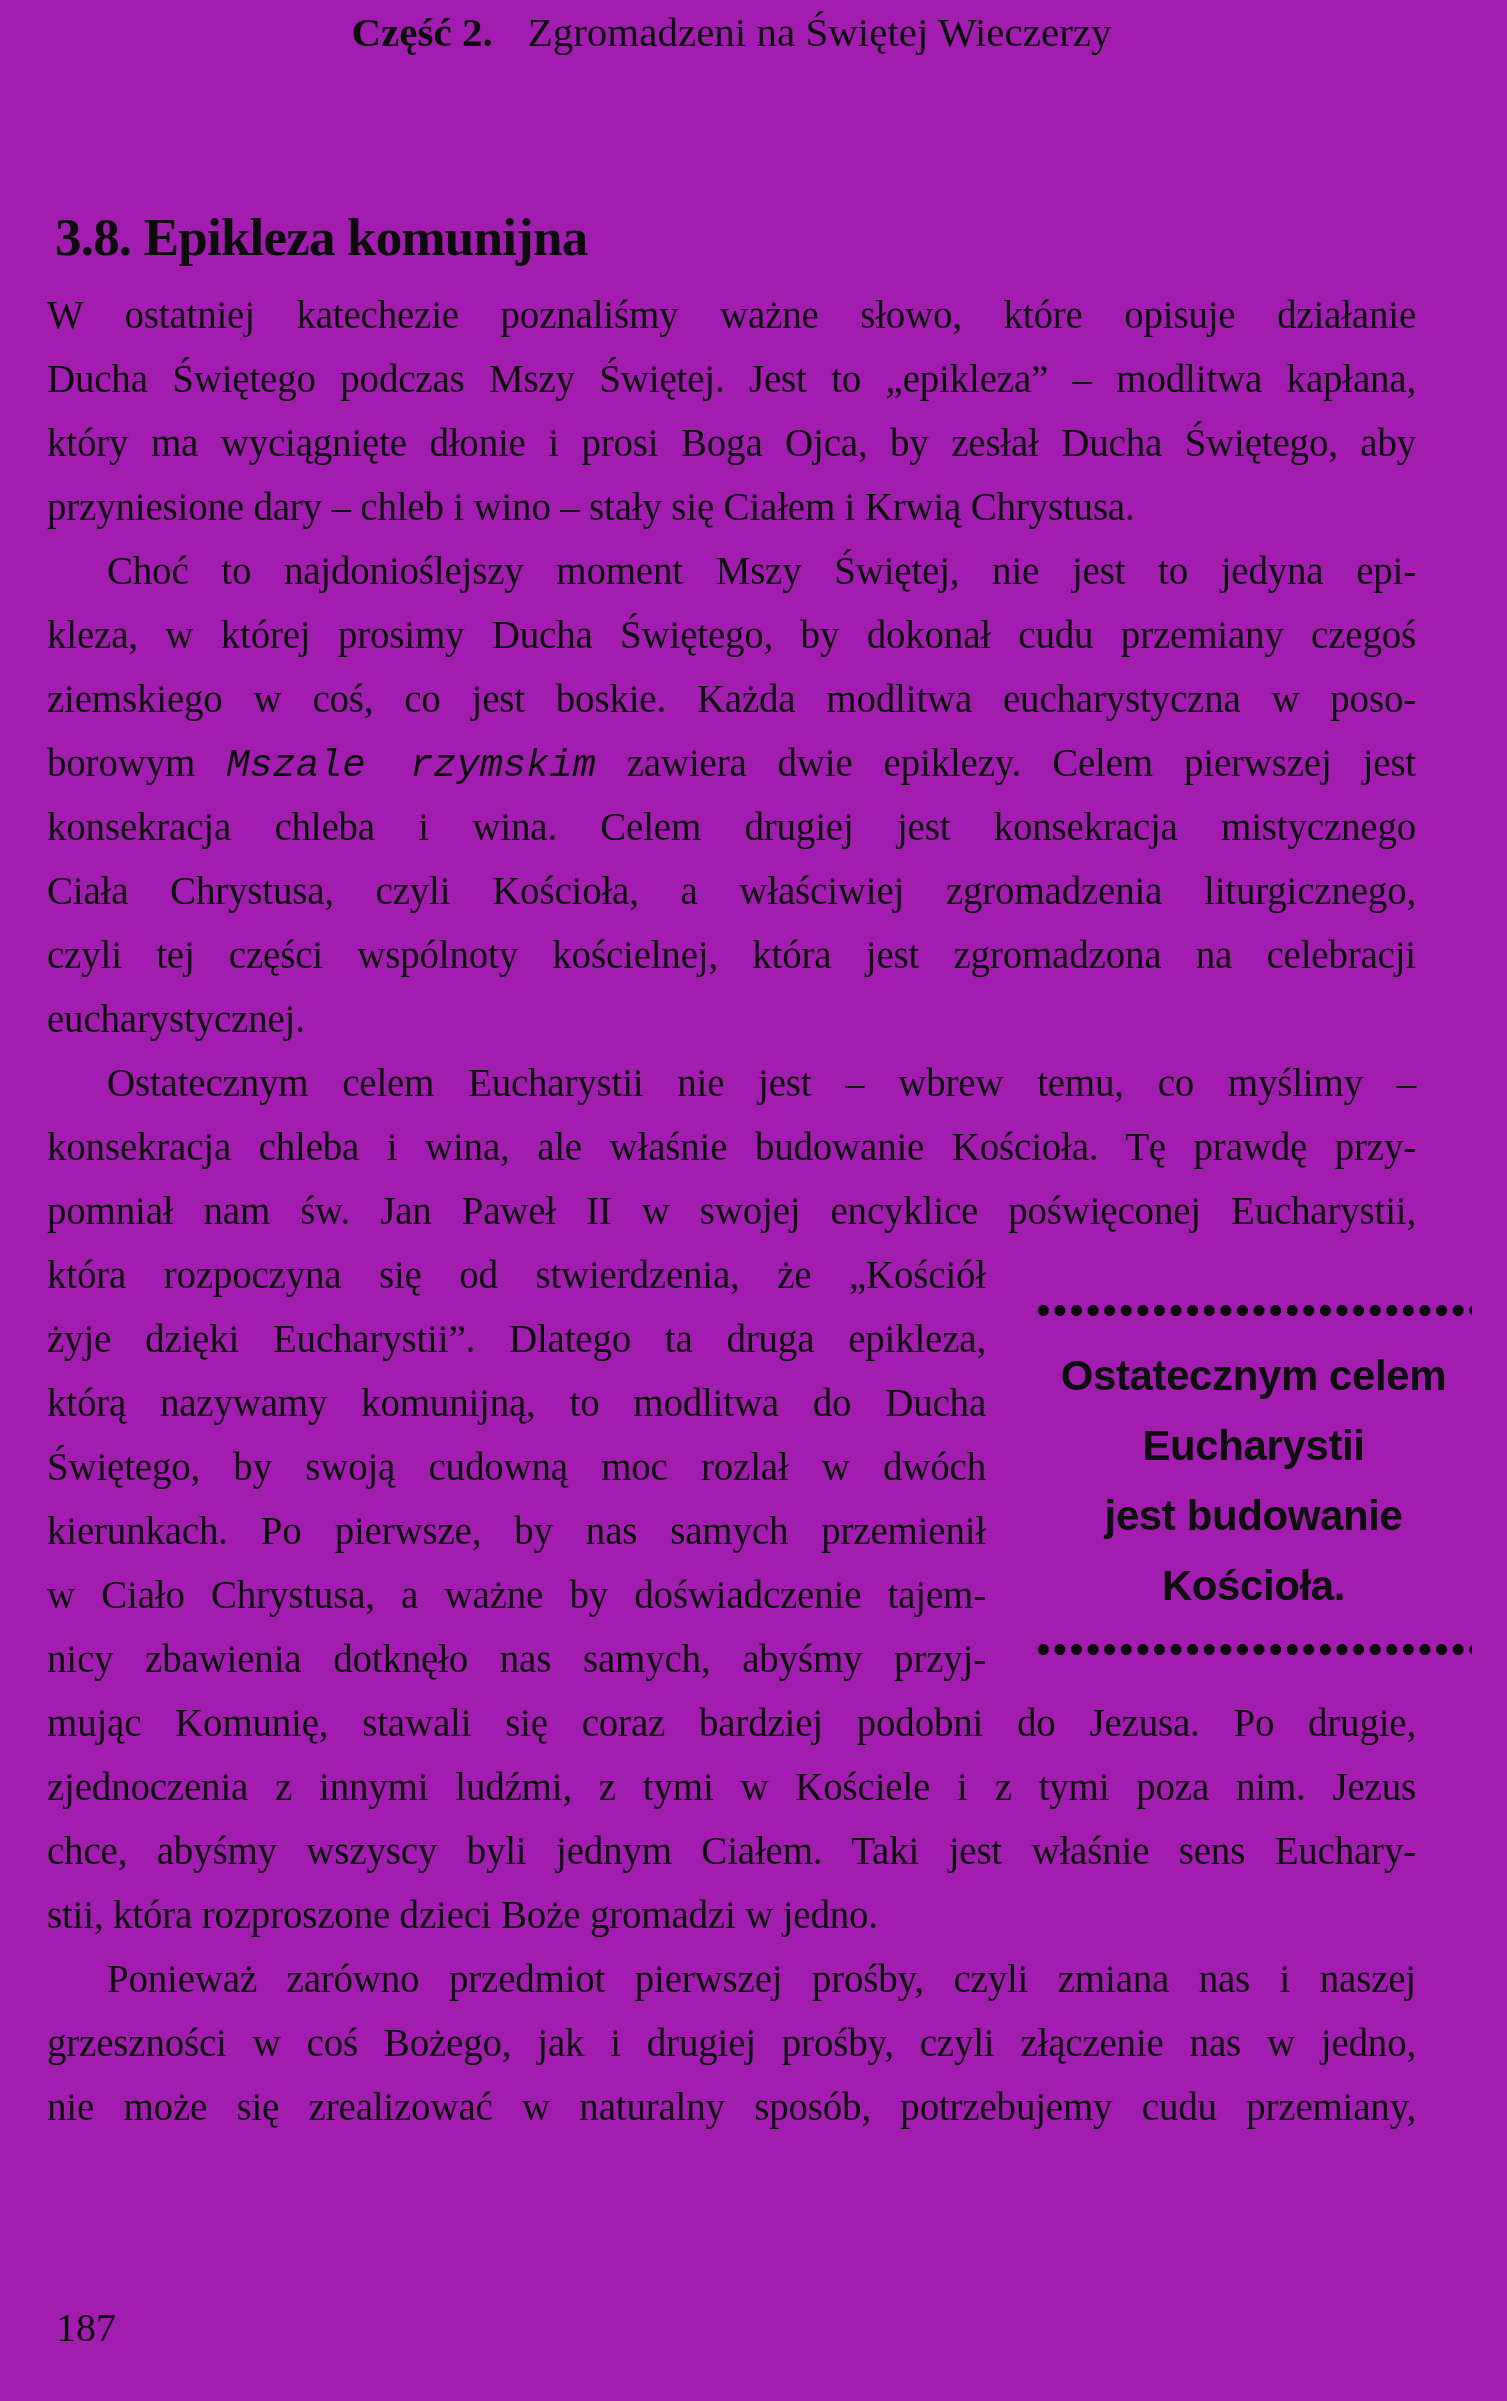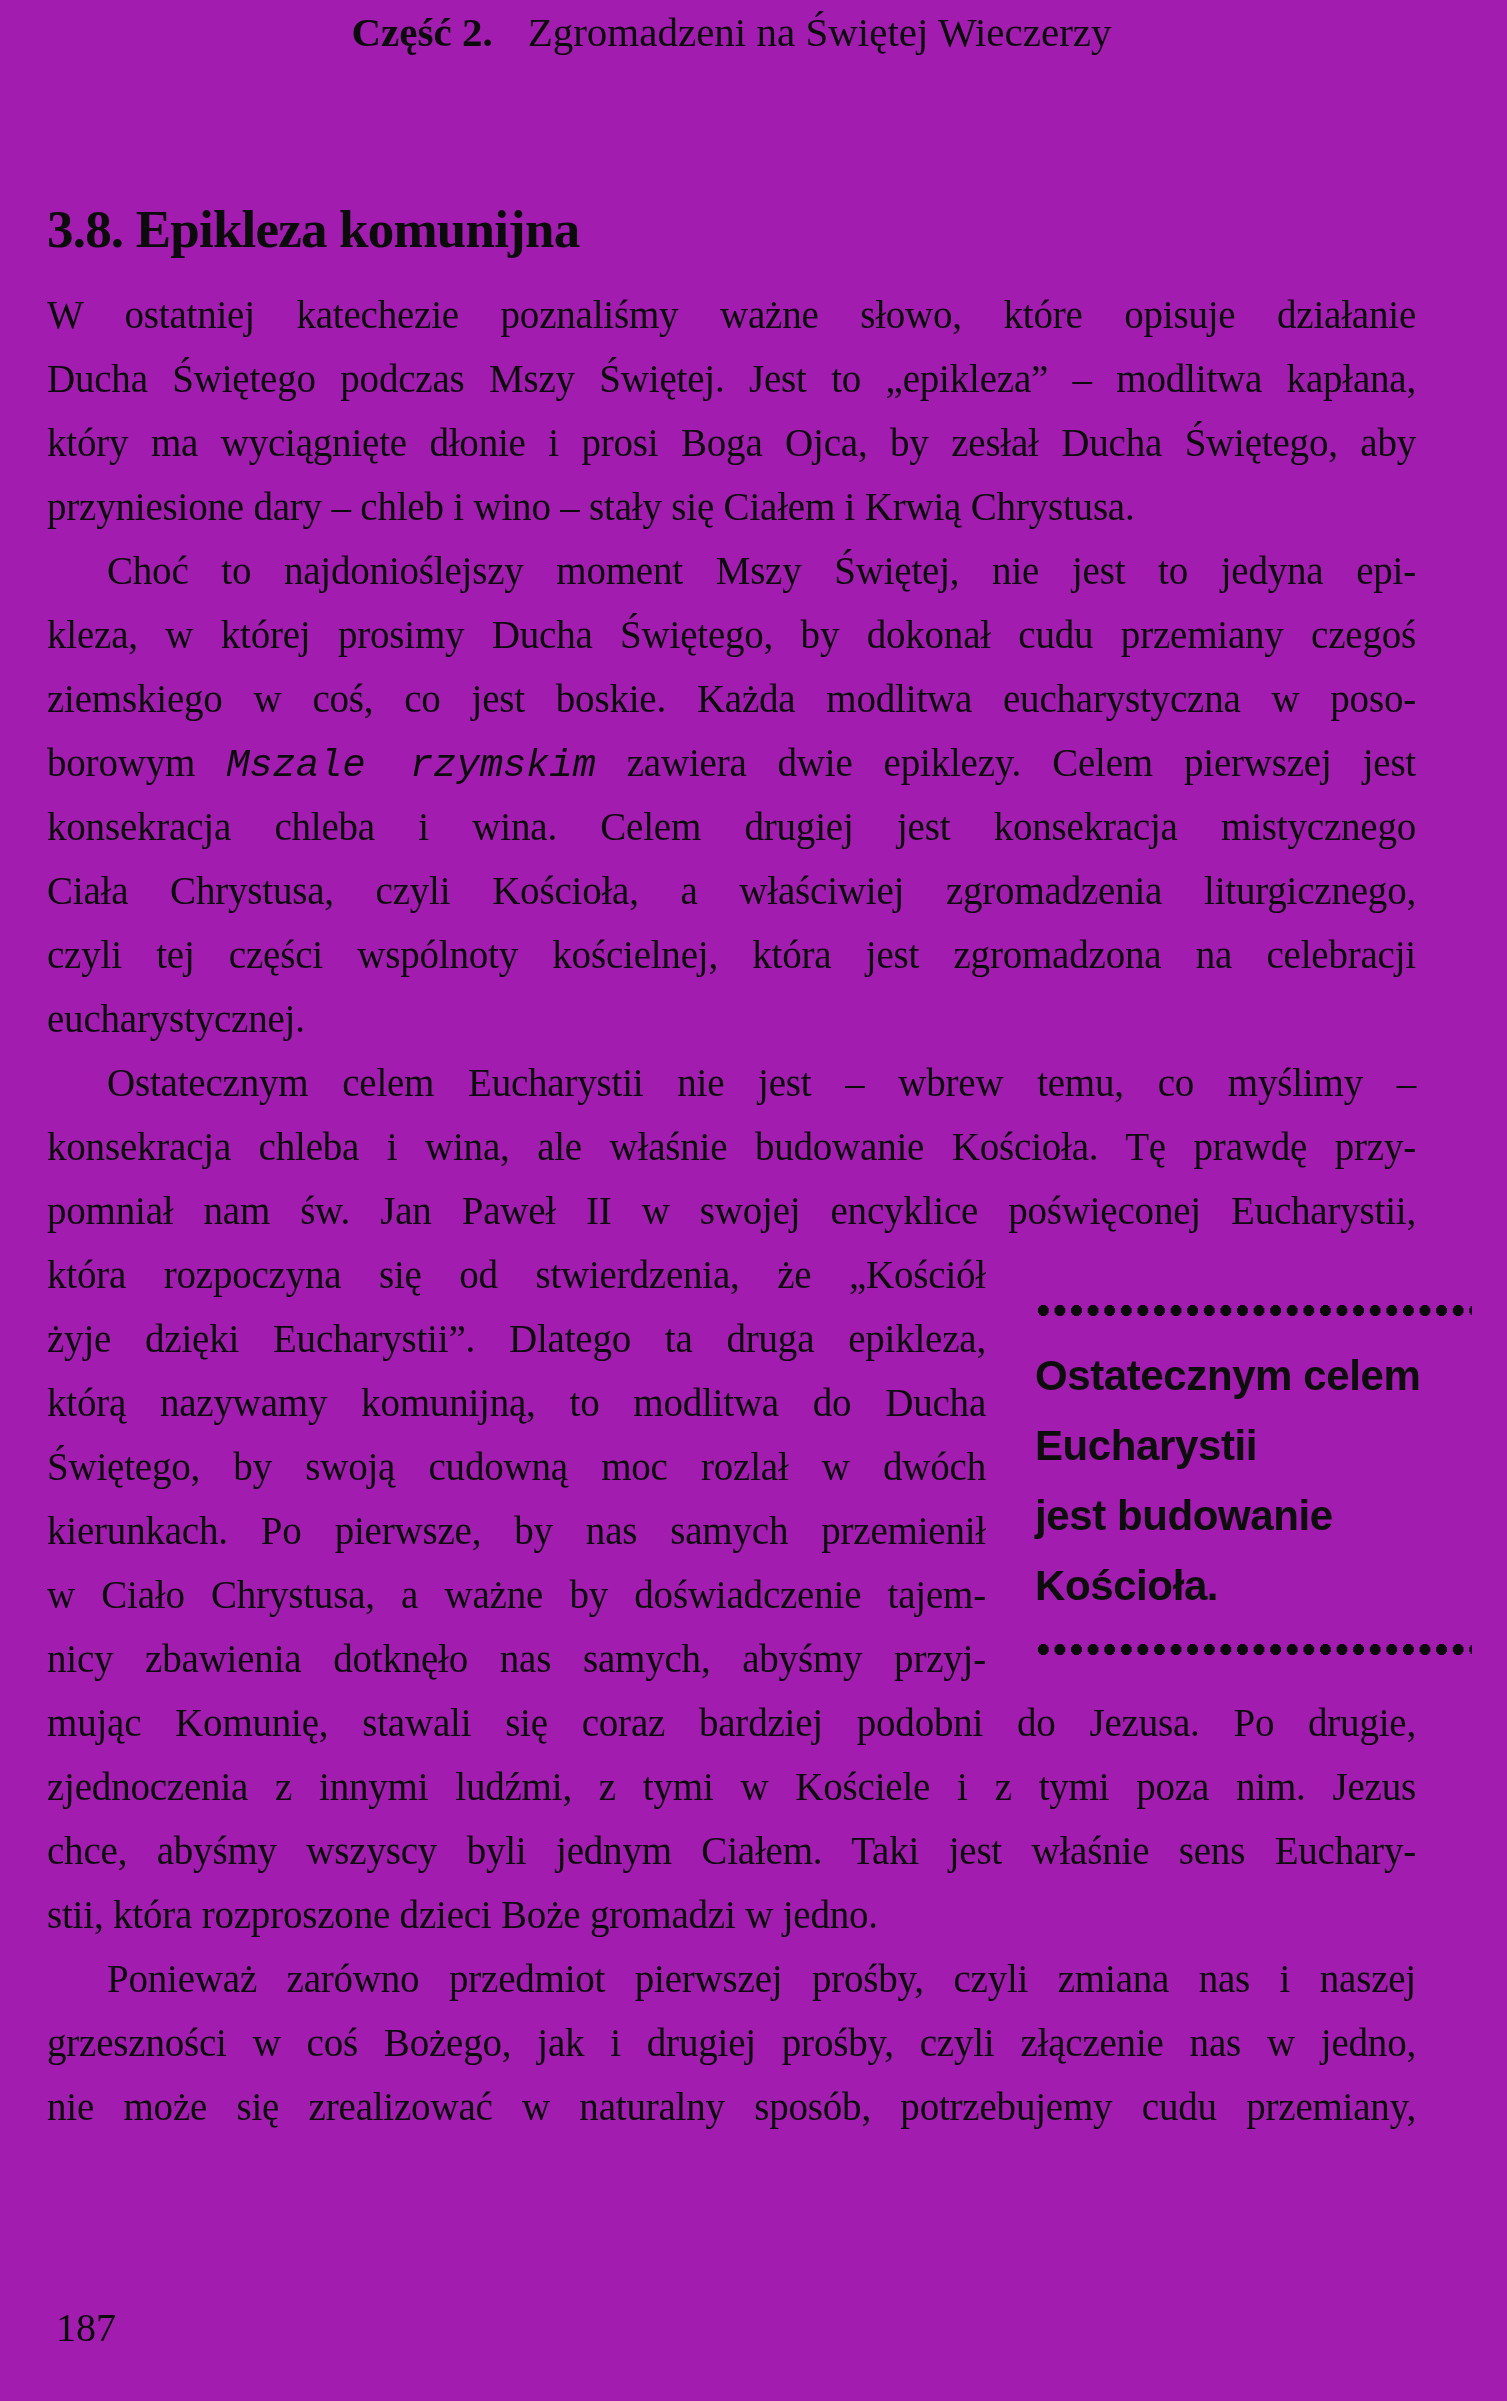--- a/index.html
+++ b/index.html
@@ -21,21 +21,21 @@
     font-size: 41px;
     line-height: 47px;
     white-space: nowrap;
   }
   .running-head .part-label { font-weight: 700; margin-right: 35px; }
 
   
   .section-title {
     position: absolute;
     left: 47px; top: 198px;
-    margin: 0;
+    margin: 8px;
     font-size: 53px;
     line-height: 62px;
     font-weight: 700;
     letter-spacing: -0.8px;
     white-space: nowrap;
   }
 
   
   #body-text {
     position: absolute;
@@ -61,20 +61,21 @@
     background-image: radial-gradient(circle 5.7px, #0a0a0a 96%, rgba(0,0,0,0) 100%);
     background-size: 16.6px 13px;
     background-repeat: repeat-x;
     background-position: left center;
   }
   .dotrule.top { top: 1304px; }
   .dotrule.bottom { top: 1643px; }
   .pq-text {
     position: absolute;
     left: 1035px; top: 1341px; width: 437px;
+    text-align: center;
     font-family: "Liberation Sans", sans-serif;
     font-weight: 700;
     font-size: 42px;
     line-height: 70px;
     letter-spacing: -0.4px;
     color: #0d0d0d;
   }
 
   
   .page-number {

